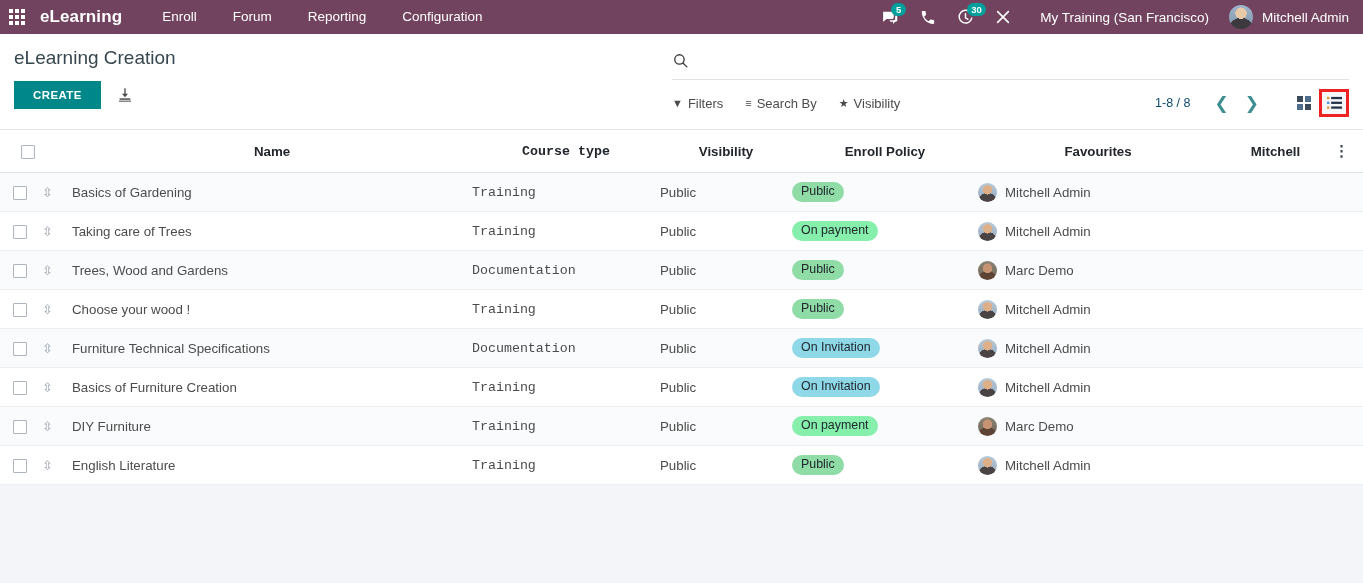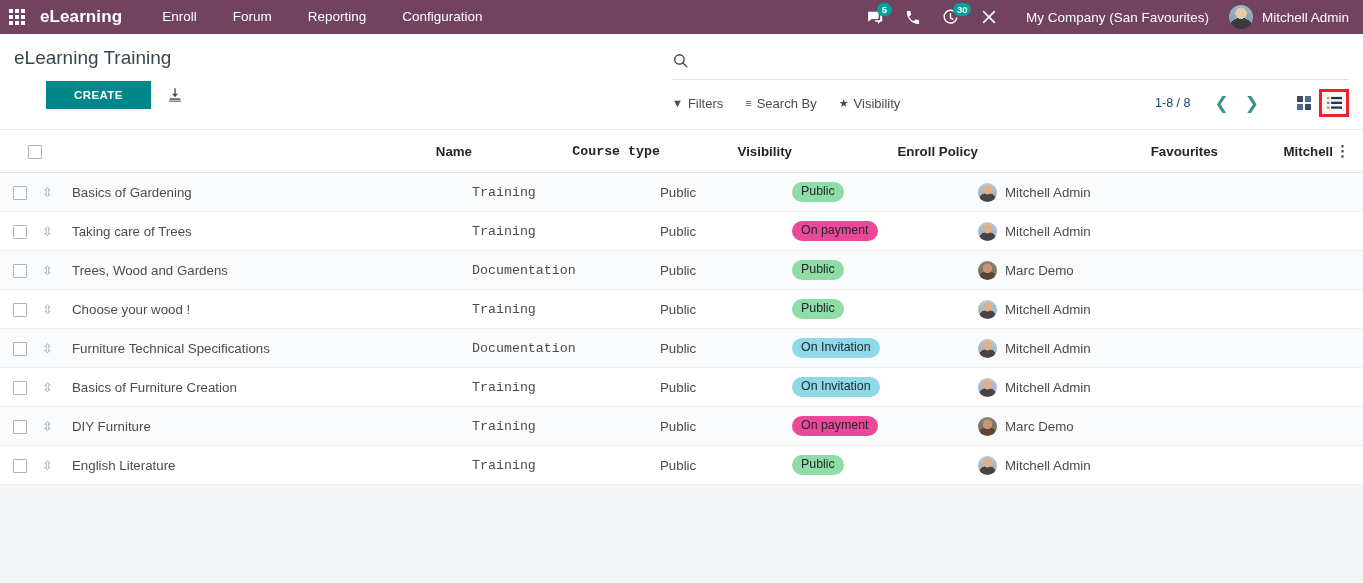--- a/index.html
+++ b/index.html
@@ -122,24 +122,23 @@
     align-items: center;
     margin-top: 12px;
   }
   .btn-create {
     background: #00878a;
     color: #ffffff;
     border: none;
     font-size: 11.5px;
     font-weight: bold;
     letter-spacing: .4px;
-    padding: 8px 28px;
+    padding: 8px 19px;
     cursor: pointer;
     font-family: inherit;
-    margin-left: 32px;
   }
   .icon-import {
     margin-left: 16px;
     cursor: pointer;
     display: flex; align-items: center;
     color: #4a4a4a;
   }
 
   .cp-right {
     position: absolute;
@@ -226,21 +225,21 @@
   
   .table-wrap { background: #ffffff; }
   table.olist {
     width: 100%;
     border-collapse: collapse;
     table-layout: fixed;
     font-size: 13.3px;
     color: #4c4c4c;
   }
   table.olist thead th {
-    text-align: right;
+    text-align: center;
     font-weight: bold;
     color: #22262b;
     font-size: 13.3px;
     padding: 13px 0 13px 0;
     background: #ffffff;
     border-bottom: 1px solid #dfe2e6;
     white-space: nowrap;
   }
   table.olist tbody td {
     padding: 9px 0;
@@ -292,21 +291,21 @@
 
   .badge {
     display: inline-block;
     padding: 2px 9px 3px 9px;
     border-radius: 11px;
     font-size: 12.4px;
     color: #21282e;
     line-height: 15px;
   }
   .badge.green  { background: #8fdca7; }
-  .badge.orange { background: #ec4899; }
+  .badge.orange { background: #86efac; }
   .badge.cyan   { background: #8ed8e8; }
 
   .resp-cell { display: flex; align-items: center; }
   .avatar-sm {
     width: 19px; height: 19px;
     border-radius: 50%;
     margin-right: 8px;
     flex: 0 0 auto;
   }
   .avatar-sm.admin {
@@ -367,32 +366,32 @@
         <path fill="none" stroke="#ffffff" stroke-width="2" d="M20 6.5A9 9 0 1 0 21 12"></path>
         <path fill="none" stroke="#ffffff" stroke-width="2" stroke-linecap="round" d="M12 6.5v6l3.5 2"></path>
       </svg>
       <span class="sys-badge">30</span>
     </div>
     <div class="sys-icon">
       <svg width="16" height="16" viewBox="0 0 24 24">
         <path fill="none" stroke="#ffffff" stroke-width="2.4" stroke-linecap="round" d="M4 4l16 16M20 4L4 20"></path>
       </svg>
     </div>
-    <div class="company-name">My Company (San Favourites)</div>
+    <div class="company-name">My Training (San Francisco)</div>
     <div class="user-menu">
       <div class="avatar-nav"></div>
       <span class="user-name">Mitchell Admin</span>
     </div>
   </div>
 </div>
 
 <div class="control-panel">
 
   <div class="cp-left">
-    <div class="page-title">eLearning Training</div>
+    <div class="page-title">eLearning Creation</div>
     <div class="cp-actions">
       <button class="btn-create">CREATE</button>
       <span class="icon-import">
         <svg width="16" height="16" viewBox="0 0 24 24">
           <path fill="#4a4a4a" d="M11 2h2v8h3.5L12 15.5 7.5 10H11V2z"></path>
           <path fill="#4a4a4a" d="M4 17h16v2.2H4z"></path>
           <path fill="#4a4a4a" d="M3 20.5h18V22H3z"></path>
         </svg>
       </span>
     </div>

